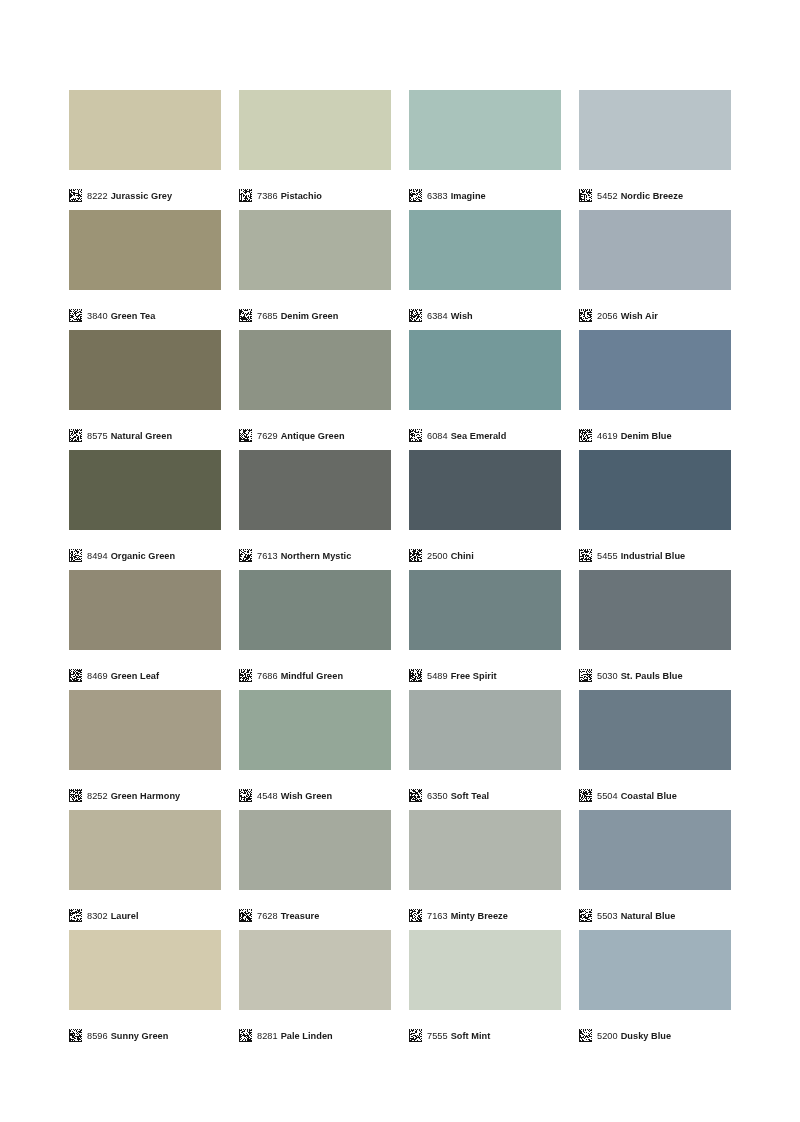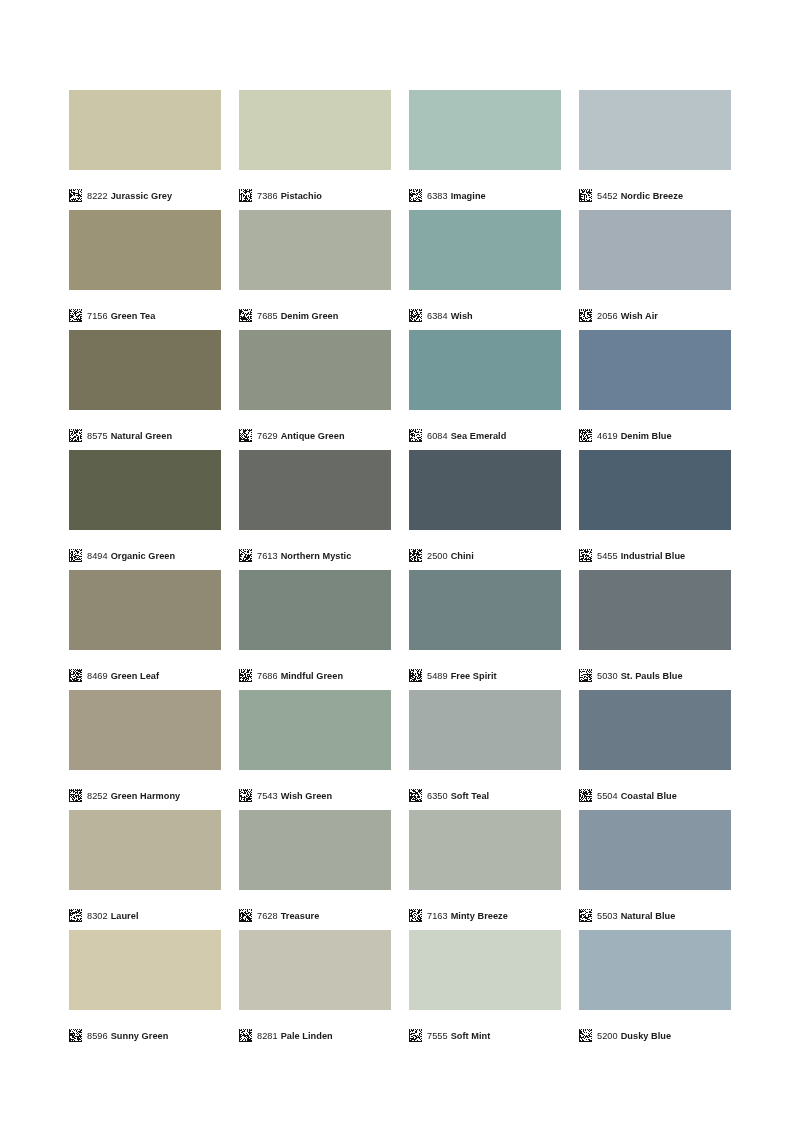--- a/index.html
+++ b/index.html
@@ -609,21 +609,21 @@
               <rect x="5" y="12" width="1" height="1"></rect>
               <rect x="6" y="12" width="1" height="1"></rect>
               <rect x="7" y="12" width="1" height="1"></rect>
               <rect x="8" y="12" width="1" height="1"></rect>
               <rect x="9" y="12" width="1" height="1"></rect>
               <rect x="10" y="12" width="1" height="1"></rect>
               <rect x="11" y="12" width="1" height="1"></rect>
               <rect x="12" y="12" width="1" height="1"></rect>
             </g>
           </svg>
-          <div class="swatch-label"><span class="swatch-code">7156</span><span class="swatch-name">Green Tea</span></div>
+          <div class="swatch-label"><span class="swatch-code">3840</span><span class="swatch-name">Green Tea</span></div>
         </div>
       </div>
       <div class="swatch-card">
         <div class="swatch-chip" style="background: rgb(171, 176, 160);"></div>
         <div class="swatch-caption">
           <svg class="dm-icon" viewBox="0 0 13 13" xmlns="http://www.w3.org/2000/svg">
             <rect width="13" height="13" fill="#ffffff"></rect>
             <g fill="#111111">
               <rect x="0" y="0" width="1" height="1"></rect>
               <rect x="2" y="0" width="1" height="1"></rect>
@@ -2493,21 +2493,21 @@
               <rect x="5" y="12" width="1" height="1"></rect>
               <rect x="6" y="12" width="1" height="1"></rect>
               <rect x="7" y="12" width="1" height="1"></rect>
               <rect x="8" y="12" width="1" height="1"></rect>
               <rect x="9" y="12" width="1" height="1"></rect>
               <rect x="10" y="12" width="1" height="1"></rect>
               <rect x="11" y="12" width="1" height="1"></rect>
               <rect x="12" y="12" width="1" height="1"></rect>
             </g>
           </svg>
-          <div class="swatch-label"><span class="swatch-code">7543</span><span class="swatch-name">Wish Green</span></div>
+          <div class="swatch-label"><span class="swatch-code">4548</span><span class="swatch-name">Wish Green</span></div>
         </div>
       </div>
       <div class="swatch-card">
         <div class="swatch-chip" style="background: rgb(163, 172, 168);"></div>
         <div class="swatch-caption">
           <svg class="dm-icon" viewBox="0 0 13 13" xmlns="http://www.w3.org/2000/svg">
             <rect width="13" height="13" fill="#ffffff"></rect>
             <g fill="#111111">
               <rect x="0" y="0" width="1" height="1"></rect>
               <rect x="2" y="0" width="1" height="1"></rect>

